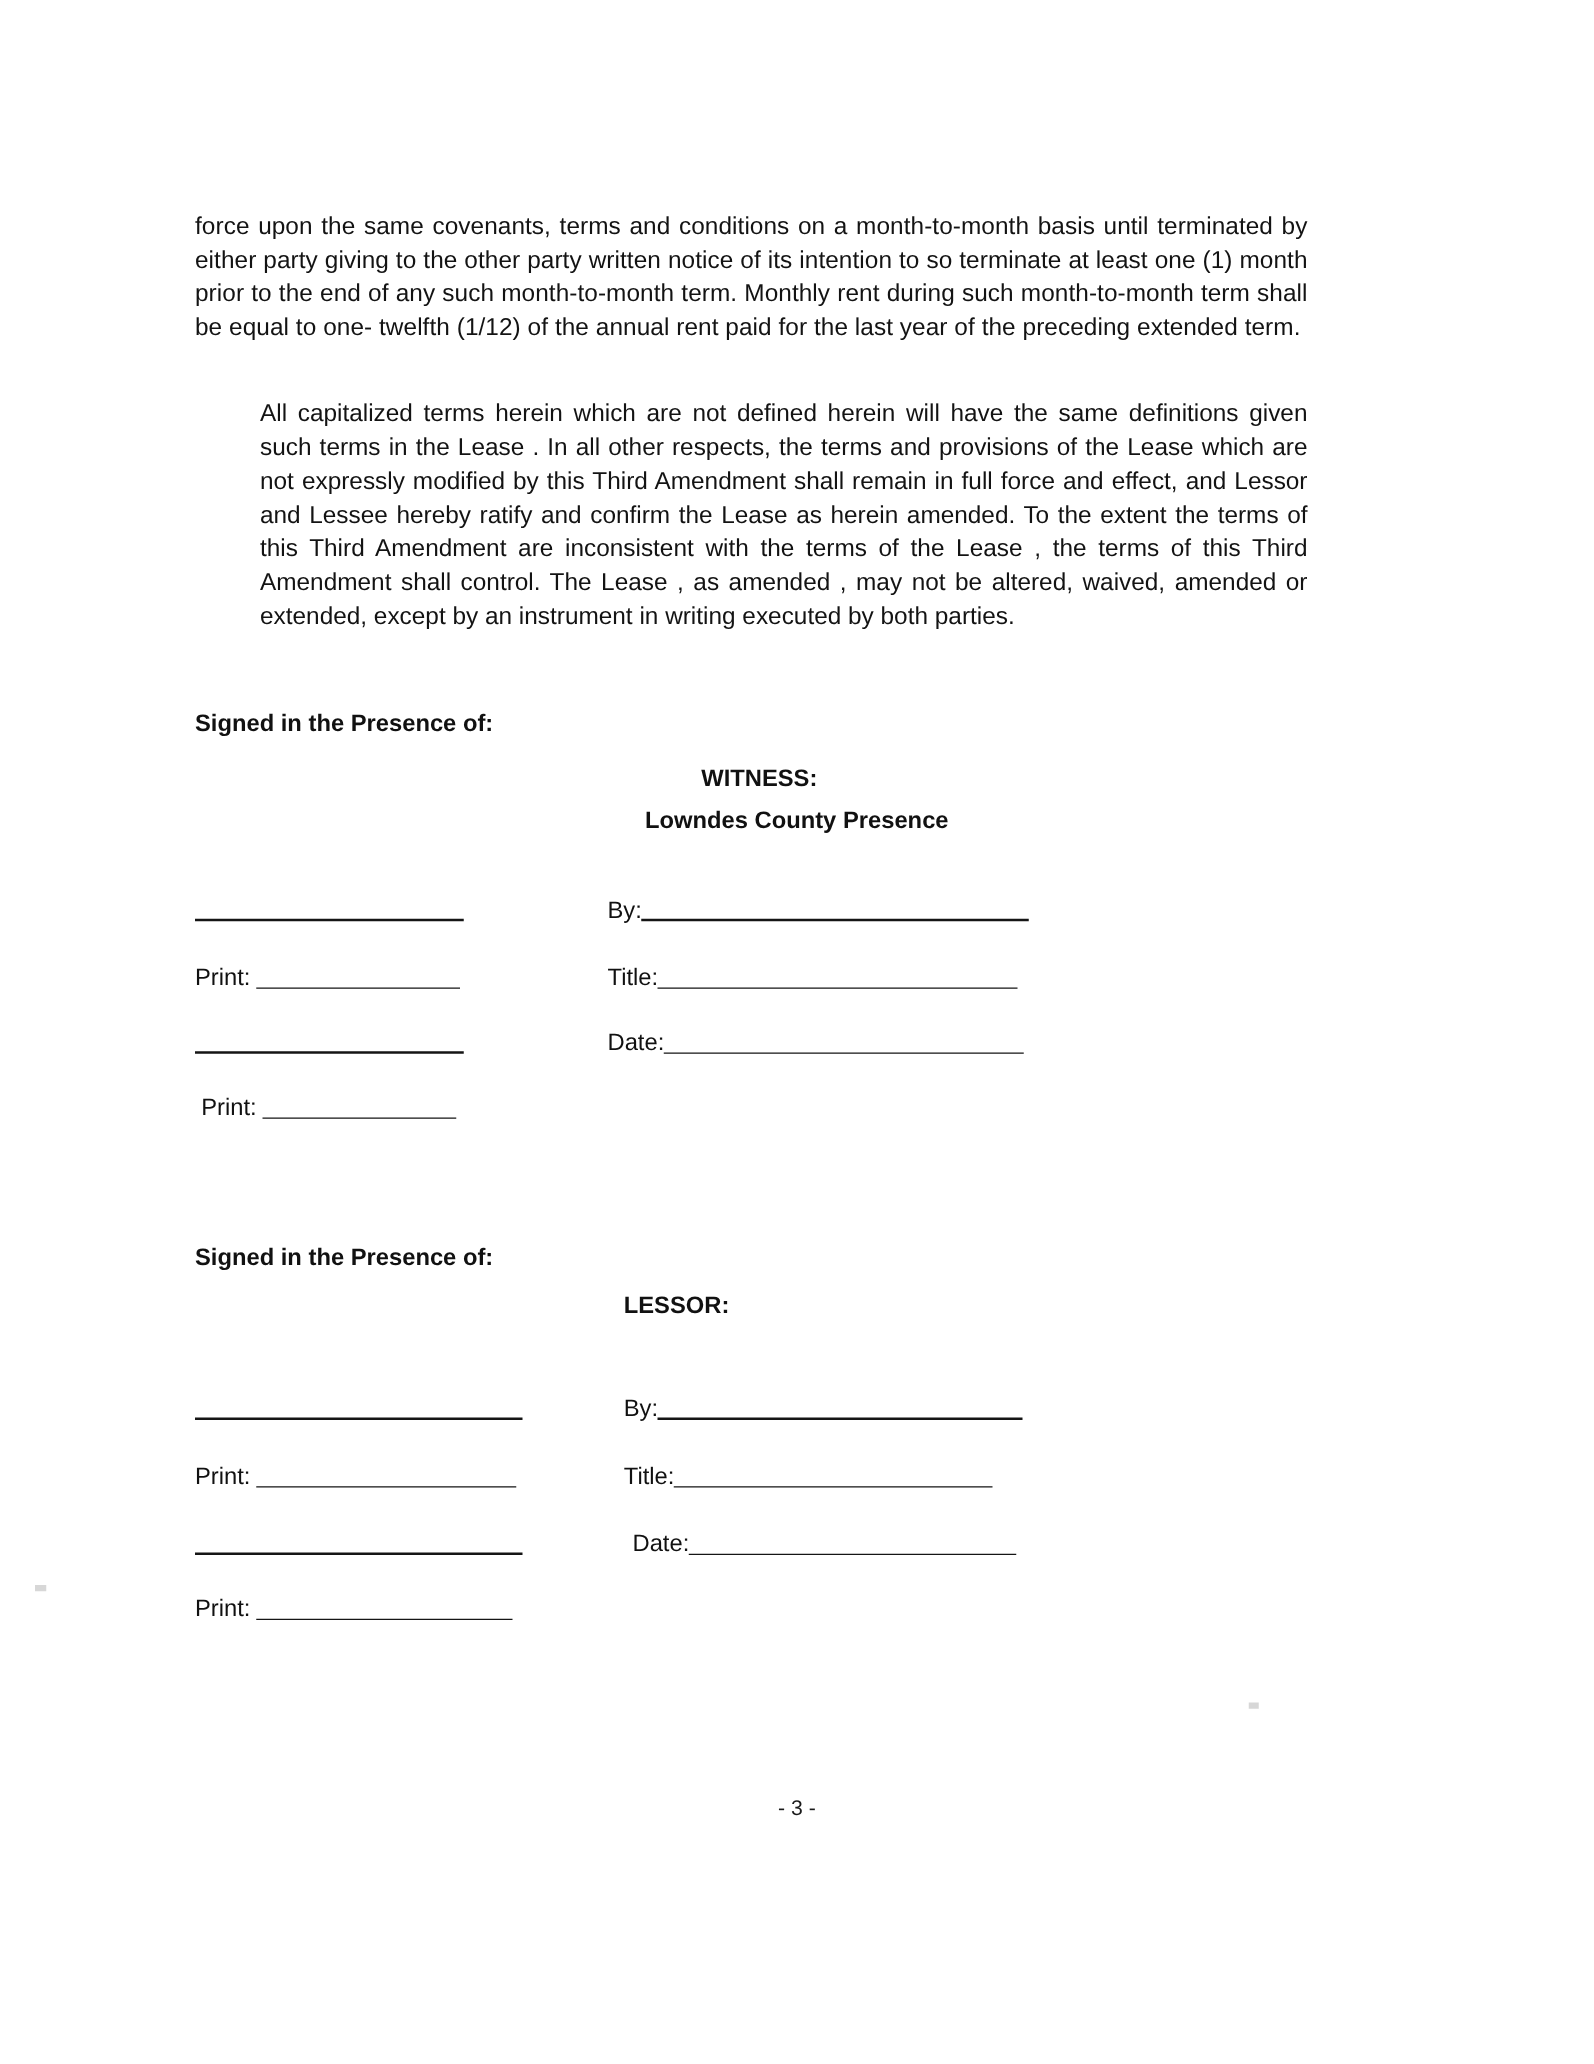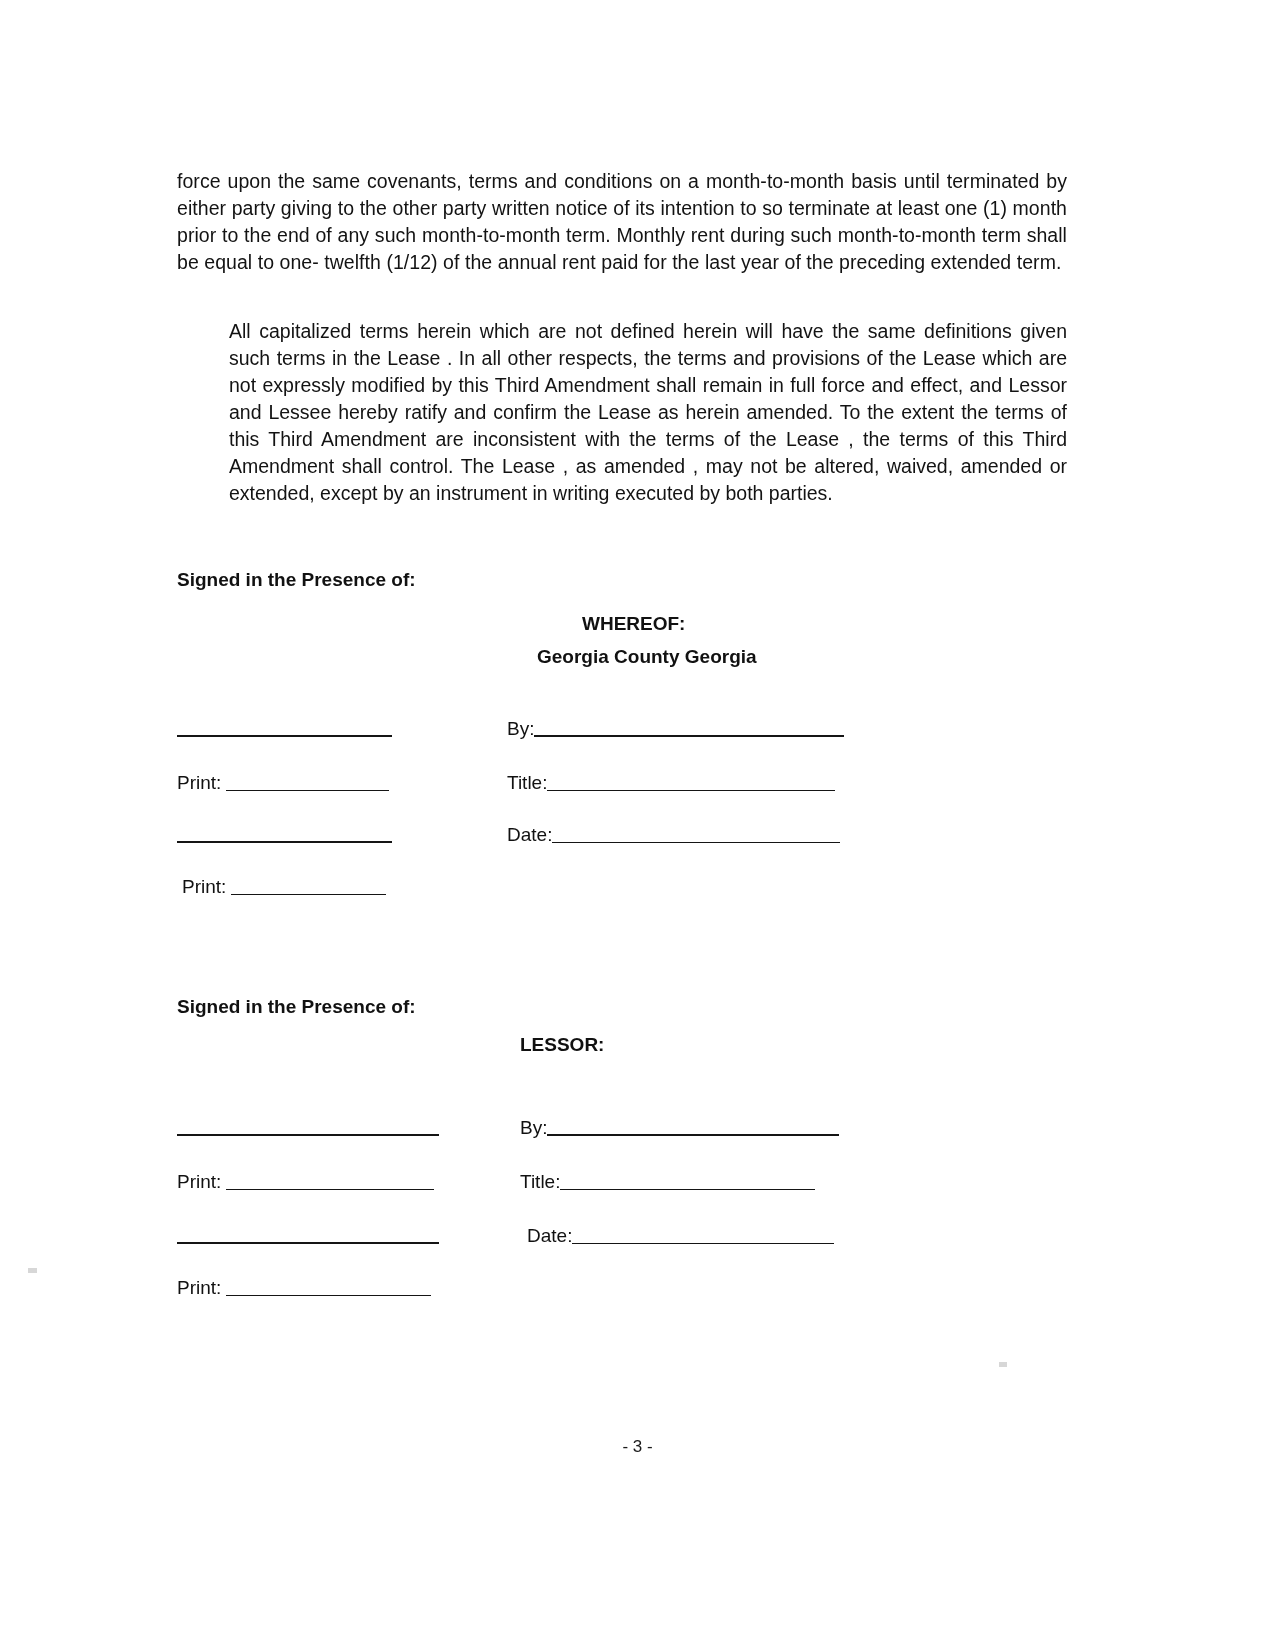--- a/index.html
+++ b/index.html
@@ -11,21 +11,21 @@
     position: relative;
     width: 1275px;
     height: 1651px;
     background: #ffffff;
     font-family: "Liberation Sans", sans-serif;
     color: #111111;
     overflow: hidden;
   }
   .content {
     position: absolute;
-    left: 177px;
+    left: 156px;
     top: 168px;
     width: 890px;
   }
 
   
   .para {
     font-size: 19.5px;
     line-height: 27px;
     text-align: justify;
     text-justify: inter-word;
@@ -128,27 +128,27 @@
 
     <div class="gap-md" style="height:32px;"></div>
 
     <div class="sigblock">
 
       <div class="signed-head">Signed in the Presence of:</div>
 
       <div style="height:20px;"></div>
 
       <div style="padding-left:405px;">
-        <div class="party-head">WHEREOF:</div>
+        <div class="party-head">WITNESS:</div>
       </div>
 
       <div style="height:7px;"></div>
 
       <div style="padding-left:360px;">
-        <div class="party-head">Georgia County Georgia</div>
+        <div class="party-head">Lowndes County Presence</div>
       </div>
 
       <div style="height:48px;"></div>
 
       <div class="row">
         <div class="col-left">
           <span class="rule" style="width:215px;"></span>
         </div>
         <div class="col-right" style="padding-left:-0px;">
           <span class="label">By:</span>

